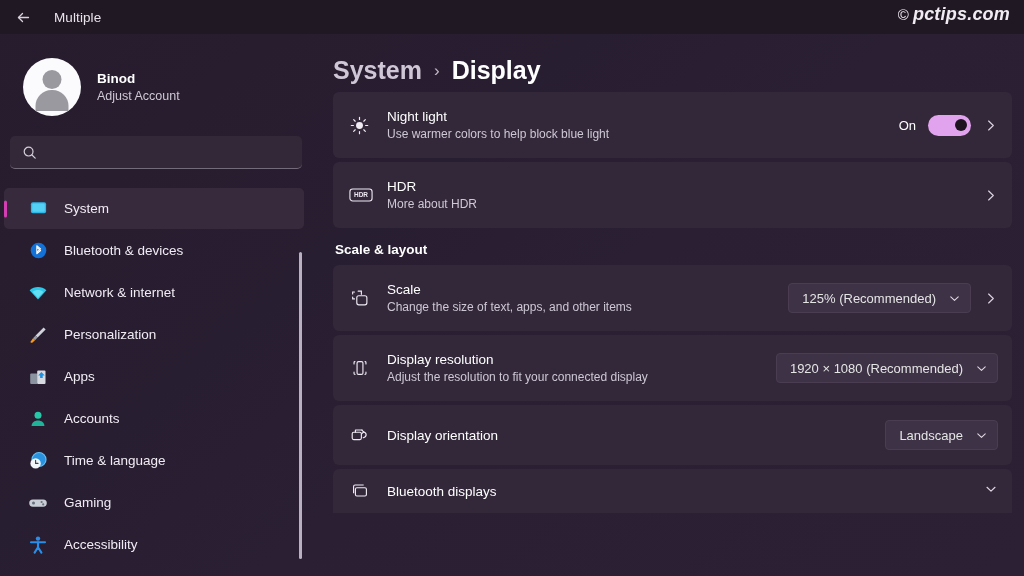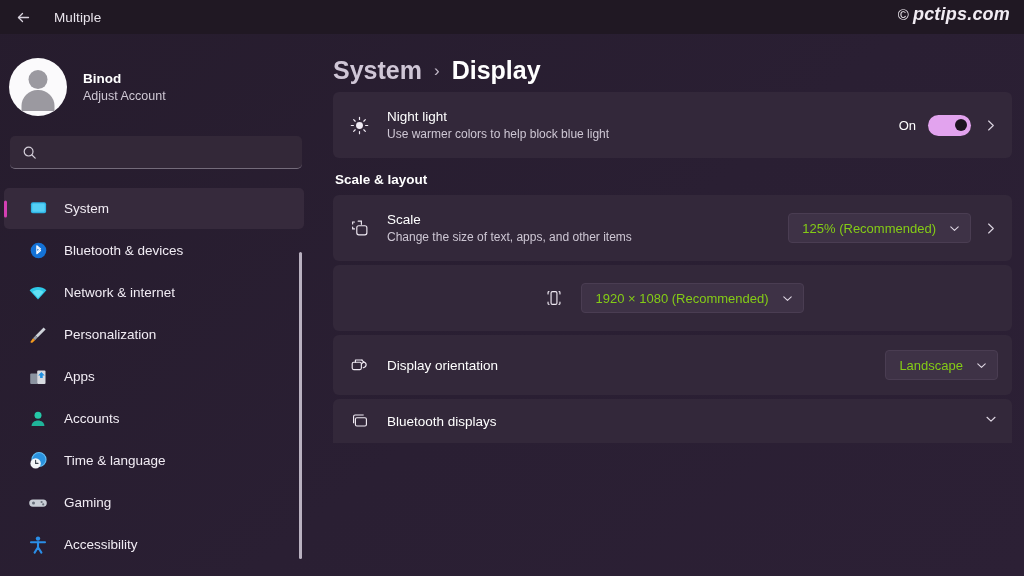--- a/index.html
+++ b/index.html
@@ -70,21 +70,21 @@
     top: 34px; left: 0;
     width: 312px;
     height: 542px;
     padding-top: 8px;
   }
 
   .account {
     display: flex;
     align-items: center;
     gap: 16px;
-    padding: 12px 0 0 9px;
+    padding: 12px 0 0 23px;
     height: 78px;
   }
   .avatar {
     width: 58px; height: 58px;
     border-radius: 50%;
     background: #fbfafc;
     position: relative;
     flex: 0 0 auto;
     overflow: hidden;
   }
@@ -262,21 +262,21 @@
     background: #3e3246;
     border: 1px solid #4a3d52;
     border-radius: 4px;
     height: 30px;
     display: flex;
     align-items: center;
     justify-content: space-between;
     gap: 12px;
     padding: 0 9px 0 13px;
     font-size: 13px;
-    color: #84cc16;
+    color: #e5e5e5;
     white-space: nowrap;
   }
   .dropdown .chev-down { color: #ded6e2; display: flex; }
 
   .section-header {
     font-size: 13.5px;
     font-weight: 700;
     color: #ffffff;
     margin: 14px 0 8px 2px;
   }
@@ -451,20 +451,39 @@
         <span class="toggle-label">On</span>
         <span class="toggle"></span>
         <span class="chev-right">
           <svg width="15" height="15" viewBox="0 0 16 16" fill="none" stroke="currentColor" stroke-width="1.25" stroke-linecap="round" stroke-linejoin="round">
               <path d="M6 3.2l5 4.8-5 4.8"></path>
             </svg>
         </span>
       </div>
     </div>
 
+    <div class="card tall">
+      <div class="card-icon">
+        <svg width="24" height="20" viewBox="0 0 26 20">
+          <rect x="1" y="3.5" width="24" height="13" rx="3" fill="none" stroke="#f0eaf3" stroke-width="1.2"></rect>
+          <text x="13" y="12.6" font-family="Liberation Sans, sans-serif" font-size="7" font-weight="700" fill="#f0eaf3" text-anchor="middle">HDR</text>
+        </svg>
+      </div>
+      <div class="card-texts">
+        <div class="card-title">HDR</div>
+        <div class="card-sub">More about HDR</div>
+      </div>
+      <div class="card-right">
+        <span class="chev-right">
+          <svg width="15" height="15" viewBox="0 0 16 16" fill="none" stroke="currentColor" stroke-width="1.25" stroke-linecap="round" stroke-linejoin="round">
+              <path d="M6 3.2l5 4.8-5 4.8"></path>
+            </svg>
+        </span>
+      </div>
+    </div>
 
     <div class="section-header">Scale &amp; layout</div>
 
     <div class="card tall">
       <div class="card-icon">
         <svg width="22" height="22" viewBox="0 0 24 24" fill="none" stroke="#f0eaf3" stroke-width="1.25" stroke-linecap="round">
           <path d="M4 7.5V5.5h2M4 11v2h2"></path>
           <path d="M10 4.5h3.5v3.5"></path>
           <rect x="8.5" y="9.5" width="11" height="10" rx="2.2"></rect>
         </svg>
@@ -490,20 +509,24 @@
       </div>
     </div>
 
     <div class="card tall">
       <div class="card-icon">
         <svg width="22" height="22" viewBox="0 0 24 24" fill="none" stroke="#f0eaf3" stroke-width="1.25" stroke-linecap="round">
           <path d="M5.5 7.5V6a1 1 0 011-1M5.5 16.5V18a1 1 0 001 1M18.5 7.5V6a1 1 0 00-1-1M18.5 16.5V18a1 1 0 01-1 1"></path>
           <rect x="8.8" y="5" width="6.4" height="14" rx="1.6"></rect>
         </svg>
       </div>
+      <div class="card-texts">
+        <div class="card-title">Display resolution</div>
+        <div class="card-sub">Adjust the resolution to fit your connected display</div>
+      </div>
       <div class="card-right">
         <div class="dropdown">
           <span>1920 × 1080 (Recommended)</span>
           <span class="chev-down">
             <svg width="13" height="13" viewBox="0 0 14 14" fill="none" stroke="currentColor" stroke-width="1.2" stroke-linecap="round" stroke-linejoin="round">
                 <path d="M3 5.3l4 3.8 4-3.8"></path>
               </svg>
           </span>
         </div>
       </div>

